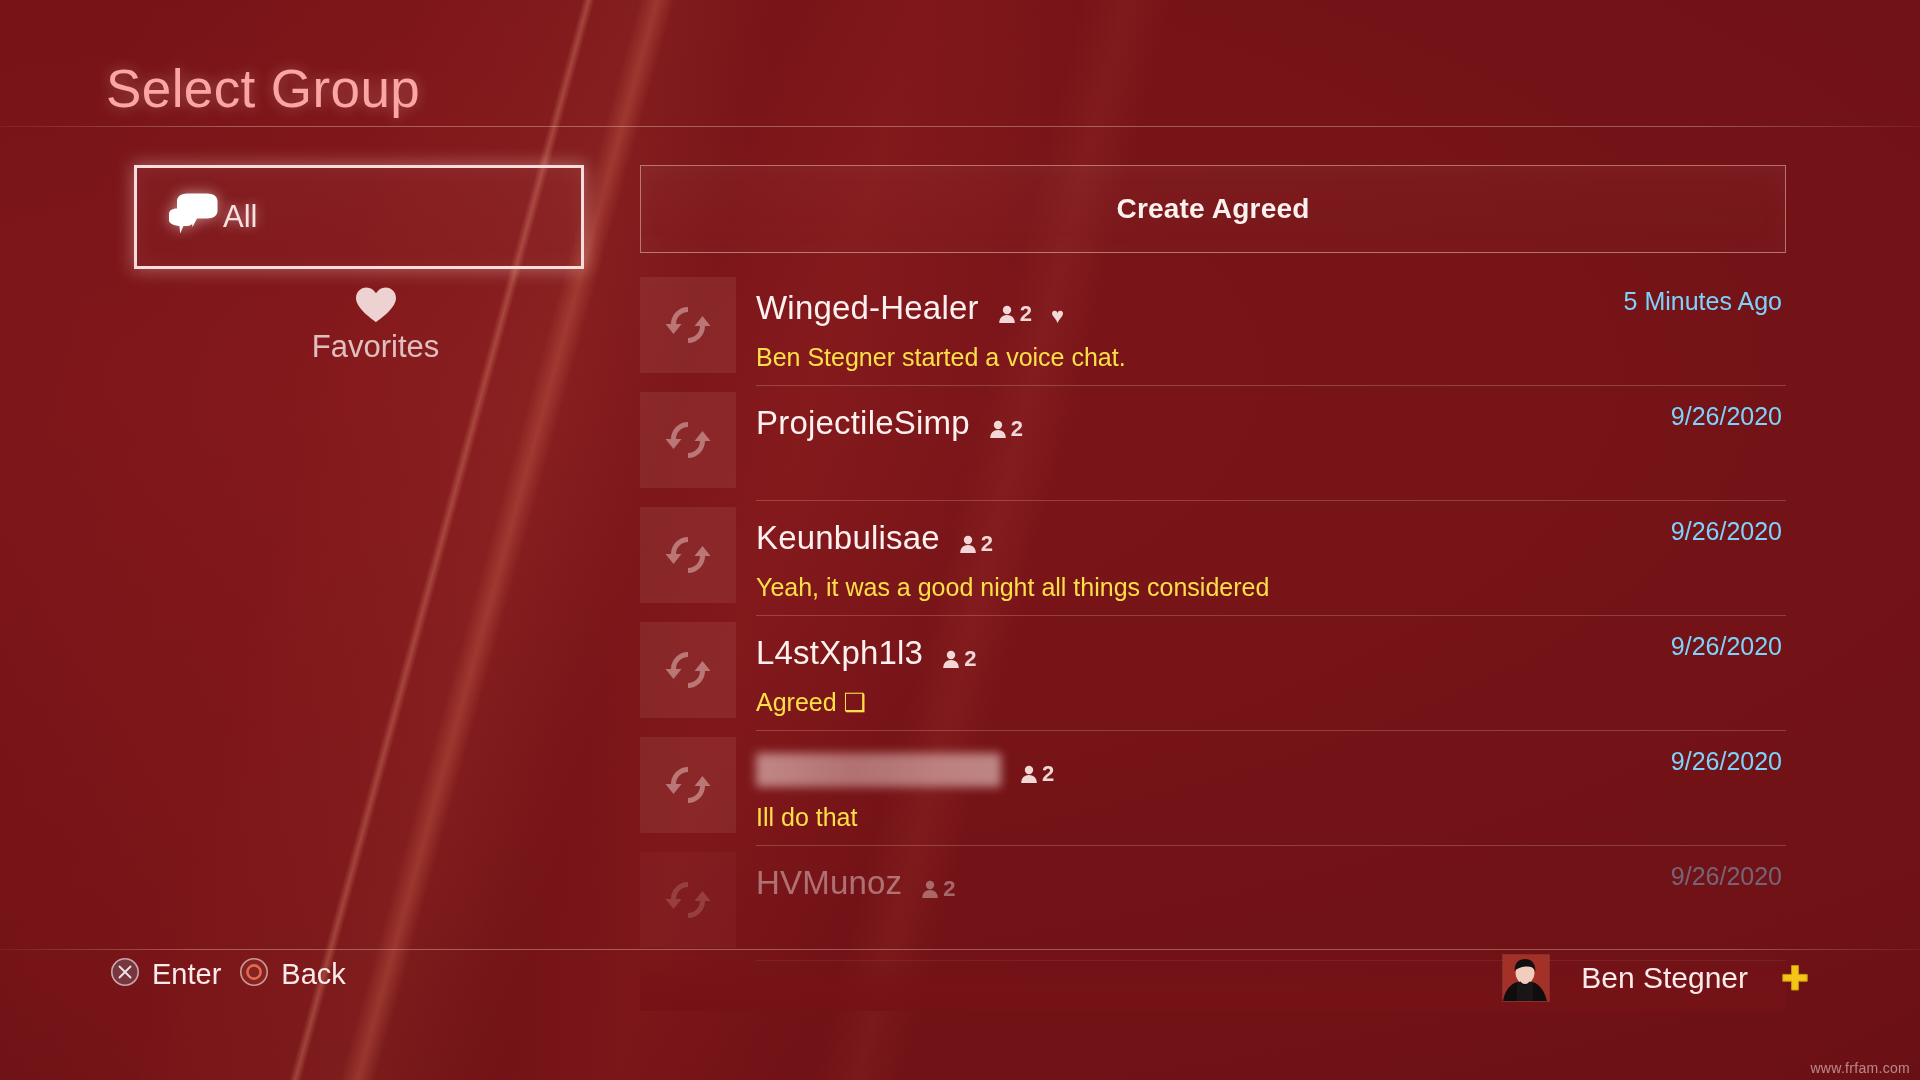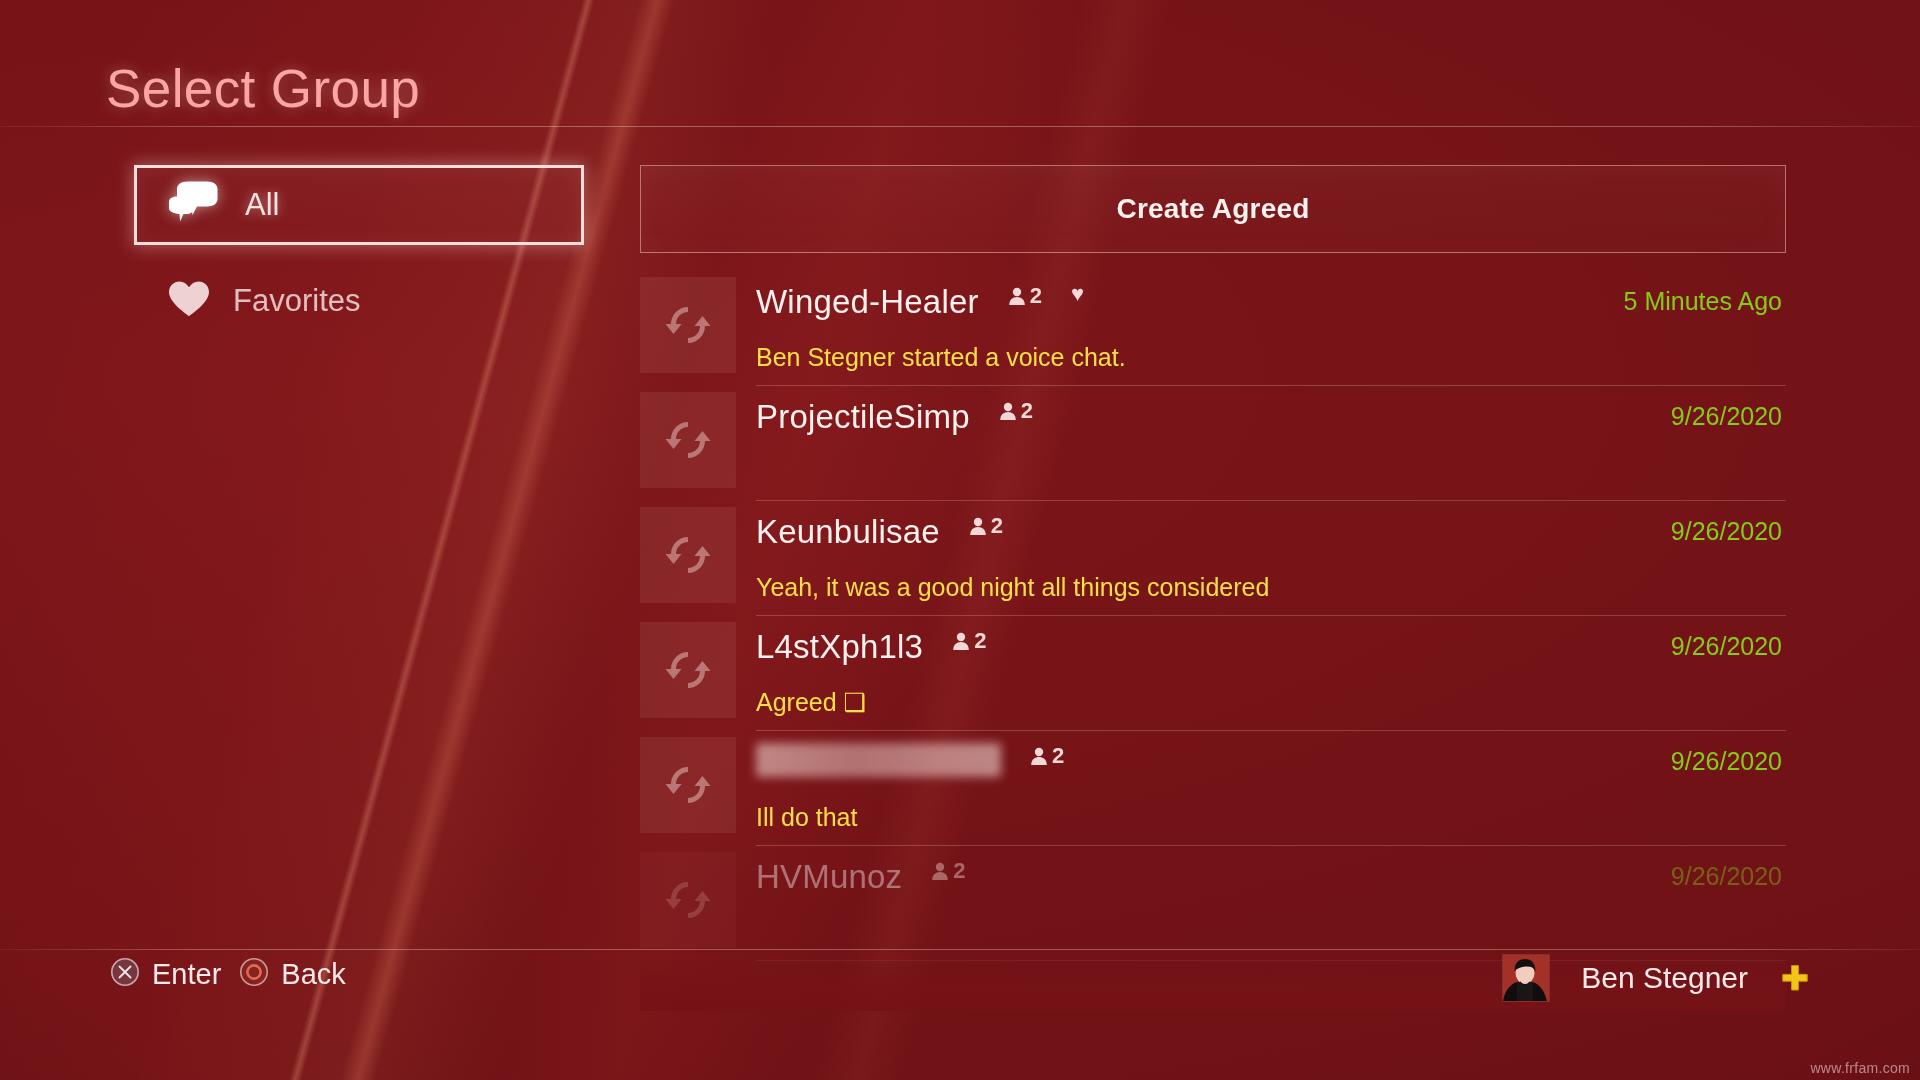--- a/index.html
+++ b/index.html
@@ -56,31 +56,31 @@
   }
   #header-rule {
     position:absolute; left:0; top:126px; width:1920px; height:1px;
     background:linear-gradient(90deg, rgba(255,225,220,.06) 0%, rgba(255,225,220,.34) 12%, rgba(255,225,220,.34) 88%, rgba(255,225,220,.06) 100%);
   }
 
   
   #sidebar { position:absolute; left:134px; top:165px; width:450px; }
   .side-item {
     position:relative; display:flex; align-items:center;
-    height:80px; padding-left:30px; gap:22px;
+    height:104px; padding-left:30px; 
   }
   .side-item.selected {
     border:3px solid #f6dcdb;
     box-shadow:0 0 16px 2px rgba(255,215,210,.35), inset 0 0 22px rgba(255,200,195,.07);
     background:linear-gradient(180deg, rgba(255,200,190,.045), rgba(255,200,190,.015));
   }
   .side-label { font-size:31px; font-weight:300; color:#f7e2e1; }
   .side-item.selected .side-label { text-shadow:0 0 12px rgba(255,225,220,.55); }
   .side-item:not(.selected) .side-label { color:#e9cdcc; opacity:.92; }
-  #favorites-item { margin-top:16px; padding-left:33px; }
+  #favorites-item { margin-top:16px; padding-left:33px;flex-direction:column; }
 
   .ic { display:block; }
   .glow { filter:drop-shadow(0 0 7px rgba(255,230,225,.55)); }
 
   
   #main { position:absolute; left:640px; top:165px; width:1146px; }
 
   #create-group-button {
     height:88px; width:100%;
     border:1px solid rgba(255,225,220,.45);
@@ -99,33 +99,33 @@
     flex:0 0 96px; height:96px; margin-top:6px;
     background:rgba(255,205,195,.085);
     display:flex; align-items:center; justify-content:center;
   }
   .row-body {
     flex:1 1 auto; position:relative; margin-left:20px;
     padding-top:12px;
     border-bottom:1px solid rgba(255,225,220,.22);
   }
   .group-row:last-child .row-body { border-bottom:none; }
-  .row-top { display:flex; align-items:flex-start; gap:28px; height:44px; }
+  .row-top { display:flex; align-items:flex-end; gap:18px; height:44px; }
   .row-name { font-size:33px; font-weight:300; color:#fdf0ef; letter-spacing:.2px; }
   .row-name.redacted {
     display:inline-block; width:245px; height:34px;
     background:linear-gradient(90deg, rgba(236,205,200,.62), rgba(225,190,186,.55) 40%, rgba(240,212,208,.6));
     filter:blur(5px); border-radius:2px; color:transparent;
   }
   .members { display:inline-flex; align-items:center; gap:3px; font-size:22px; font-weight:700; color:#f1d8d6; }
   .fav-heart { color:#f3d9d8; font-size:22px; line-height:1; margin-left:1px; }
   .row-sub { margin-top:16px; font-size:25px; font-weight:400; color:#fde047; }
   .row-time {
     position:absolute; right:4px; top:16px;
-    font-size:25px; font-weight:300; color:#84cc16;
+    font-size:25px; font-weight:300; color:#7dd3fc;
   }
   .group-row.faded { opacity:.42; }
   #list-fade {
     position:absolute; left:0; right:0; bottom:0; height:64px; pointer-events:none;
     background:linear-gradient(180deg, rgba(122,21,25,0) 0%, rgba(118,19,23,.72) 60%, rgba(116,18,22,.97) 100%);
   }
 
   
   #footer-rule {
     position:absolute; left:0; top:949px; width:1920px; height:1px;

